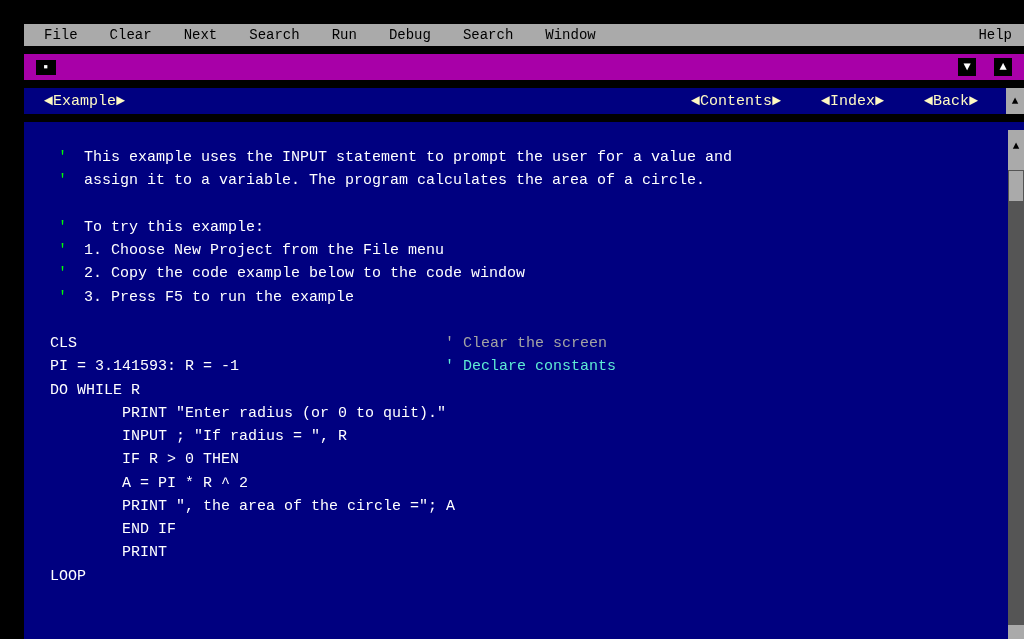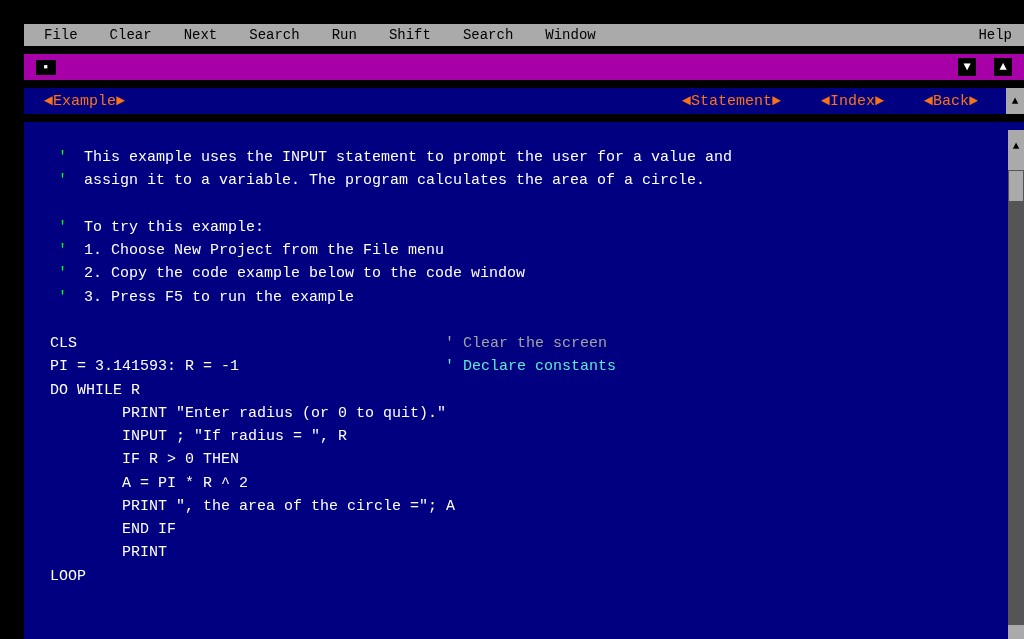--- a/index.html
+++ b/index.html
@@ -77,21 +77,21 @@
       display: flex;
       align-items: center;
       height: 26px;
       font-size: 15px;
     }
     .nav-item {
       display: flex;
       align-items: center;
       padding: 0 12px;
       cursor: pointer;
-      color: #f97316;
+      color: #fef9c3;
       white-space: nowrap;
     }
     .nav-right-btn {
       width: 18px;
       background: #aaa;
       color: #000;
       display: flex;
       align-items: center;
       justify-content: center;
       font-size: 11px;
@@ -203,38 +203,38 @@
   </style>
 </head>
 <body>
 
 <div id="menubar">
   <span class="menu-item">File</span>
   <span class="menu-item">Clear</span>
   <span class="menu-item">Next</span>
   <span class="menu-item">Search</span>
   <span class="menu-item">Run</span>
-  <span class="menu-item">Shift</span>
+  <span class="menu-item">Debug</span>
   <span class="menu-item">Search</span>
   <span class="menu-item">Window</span>
   <span class="menu-item" style="margin-left:auto;">Help</span>
 </div>
 
 <div id="titlebar">
   <div id="titlebar-left">▪</div>
   <div id="titlebar-right">
     <div class="title-btn">▼</div>
     <div class="title-btn">▲</div>
   </div>
 </div>
 
 <div id="navbar">
   <span class="nav-item">◄Example►</span>
   <span style="flex:1"></span>
-  <span class="nav-item">◄Statement►</span>
+  <span class="nav-item">◄Contents►</span>
   <span class="nav-item">◄Index►</span>
   <span class="nav-item">◄Back►</span>
   <div class="nav-right-btn">▲</div>
 </div>
 
 <div id="content-wrapper">
   <div id="content-inner">
     <pre style="color:#ffffff; background:#000080; font-family:'Courier New',Courier,monospace; font-size:15px; line-height:1.55;"><span style="color:#00ff00;">'</span> This example uses the INPUT statement to prompt the user for a value and
 <span style="color:#00ff00;">'</span> assign it to a variable. The program calculates the area of a circle.
 

